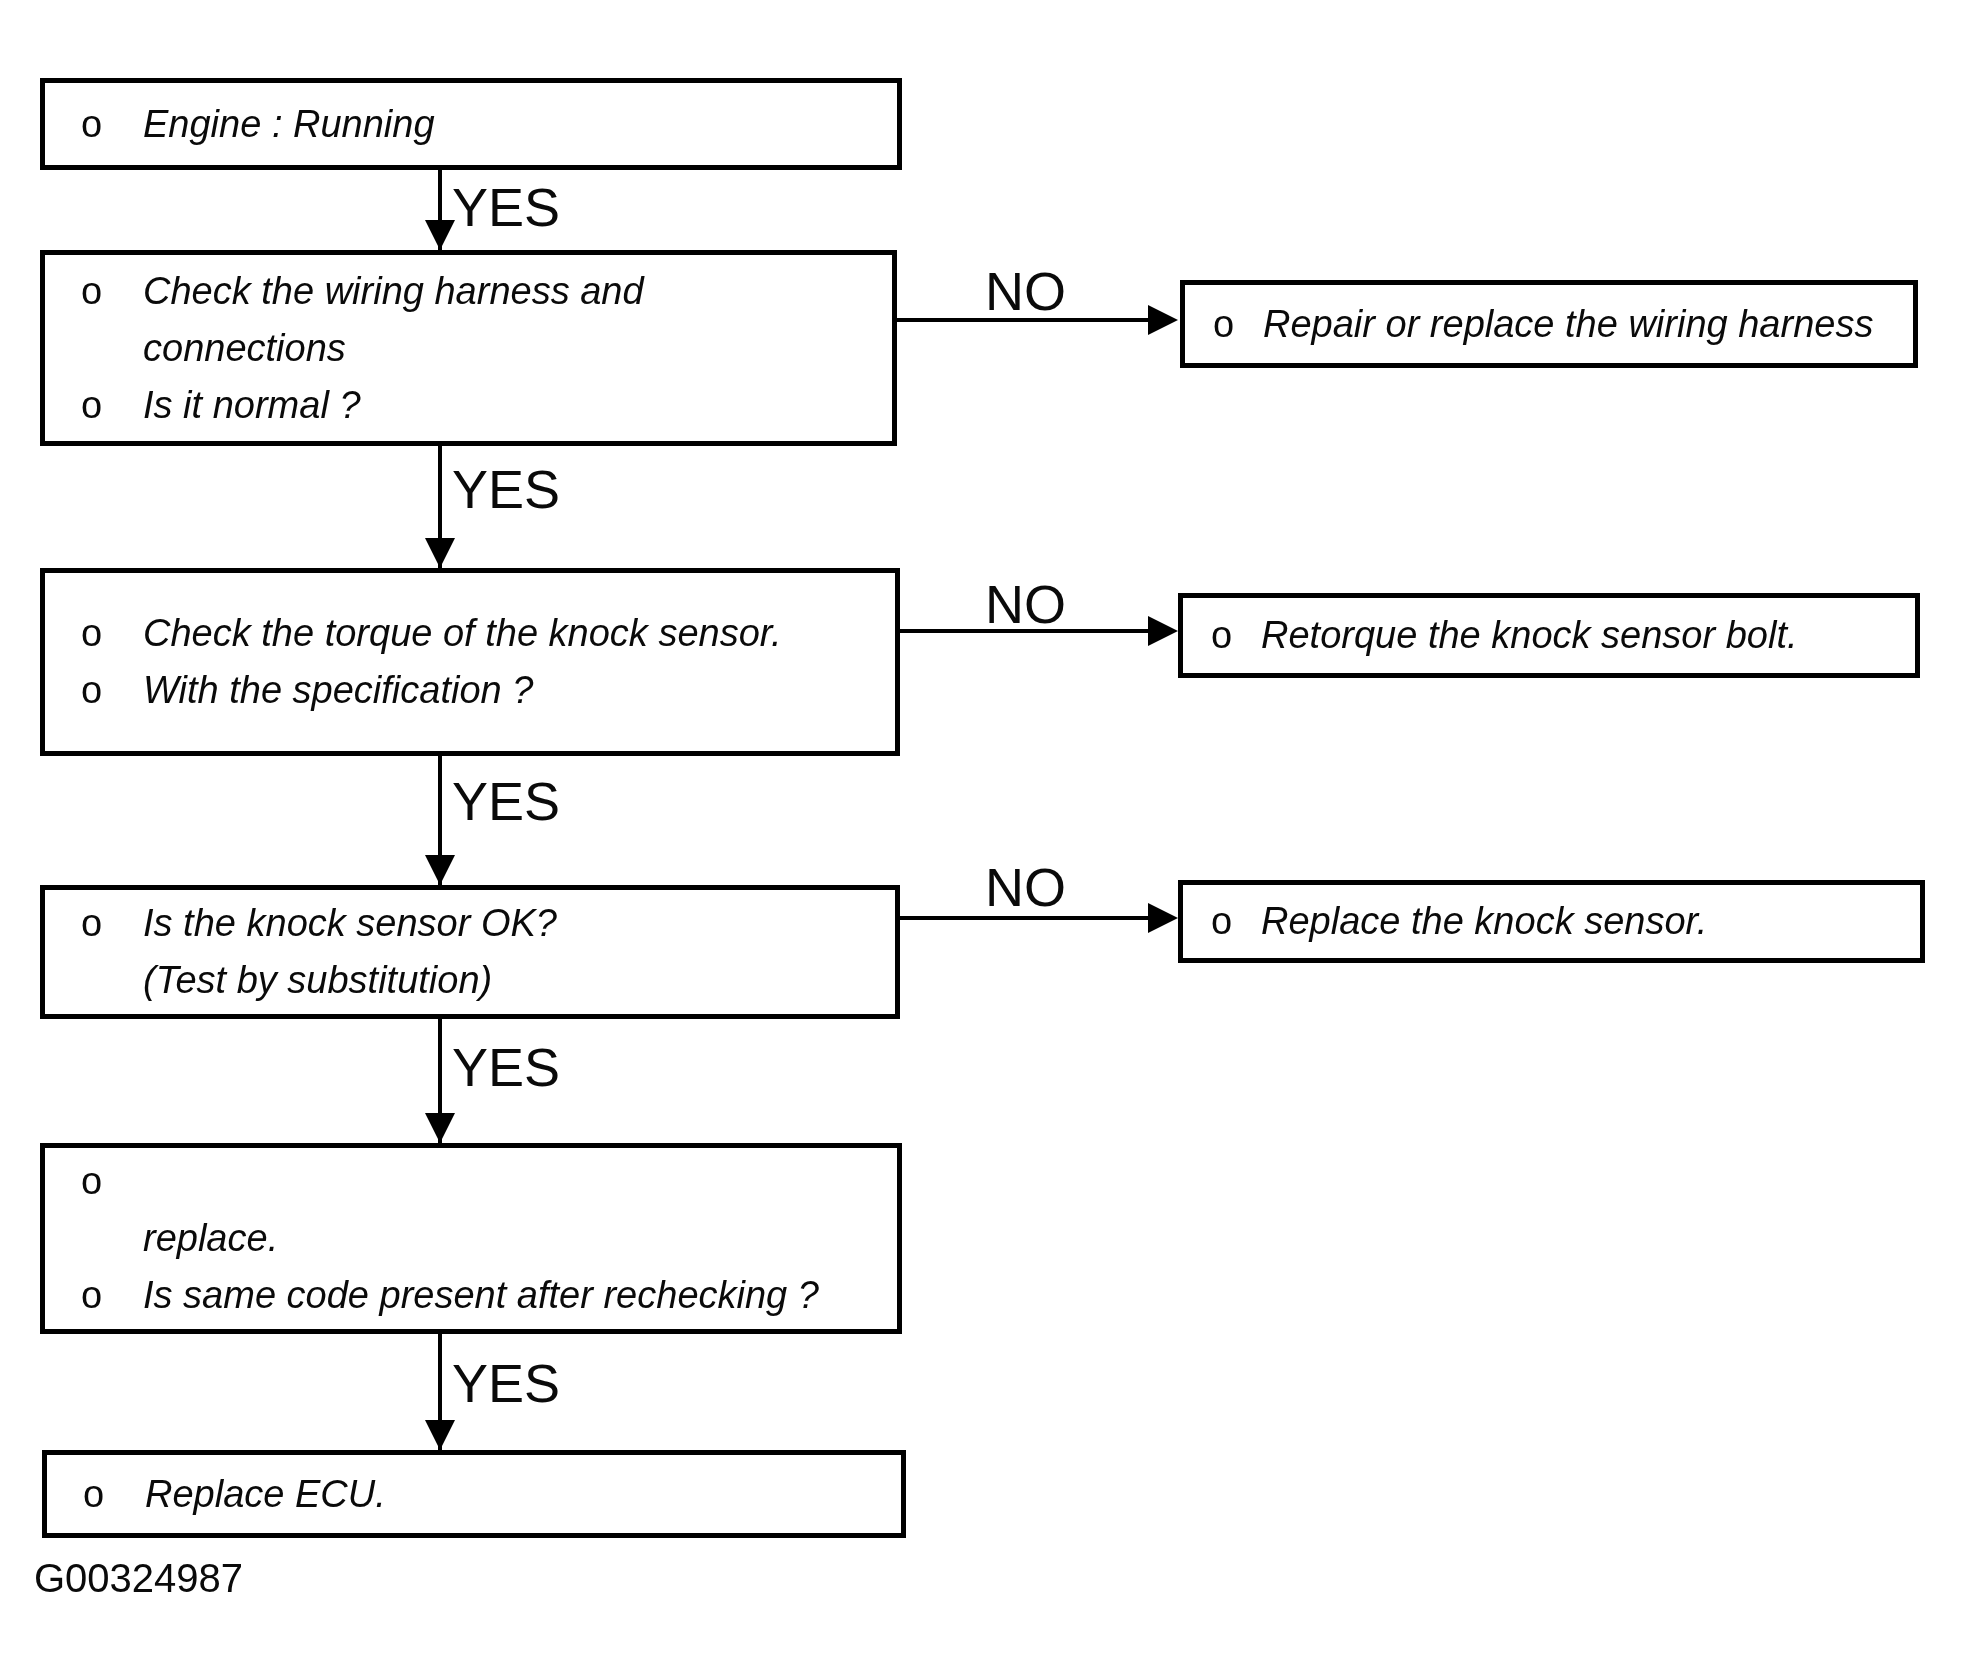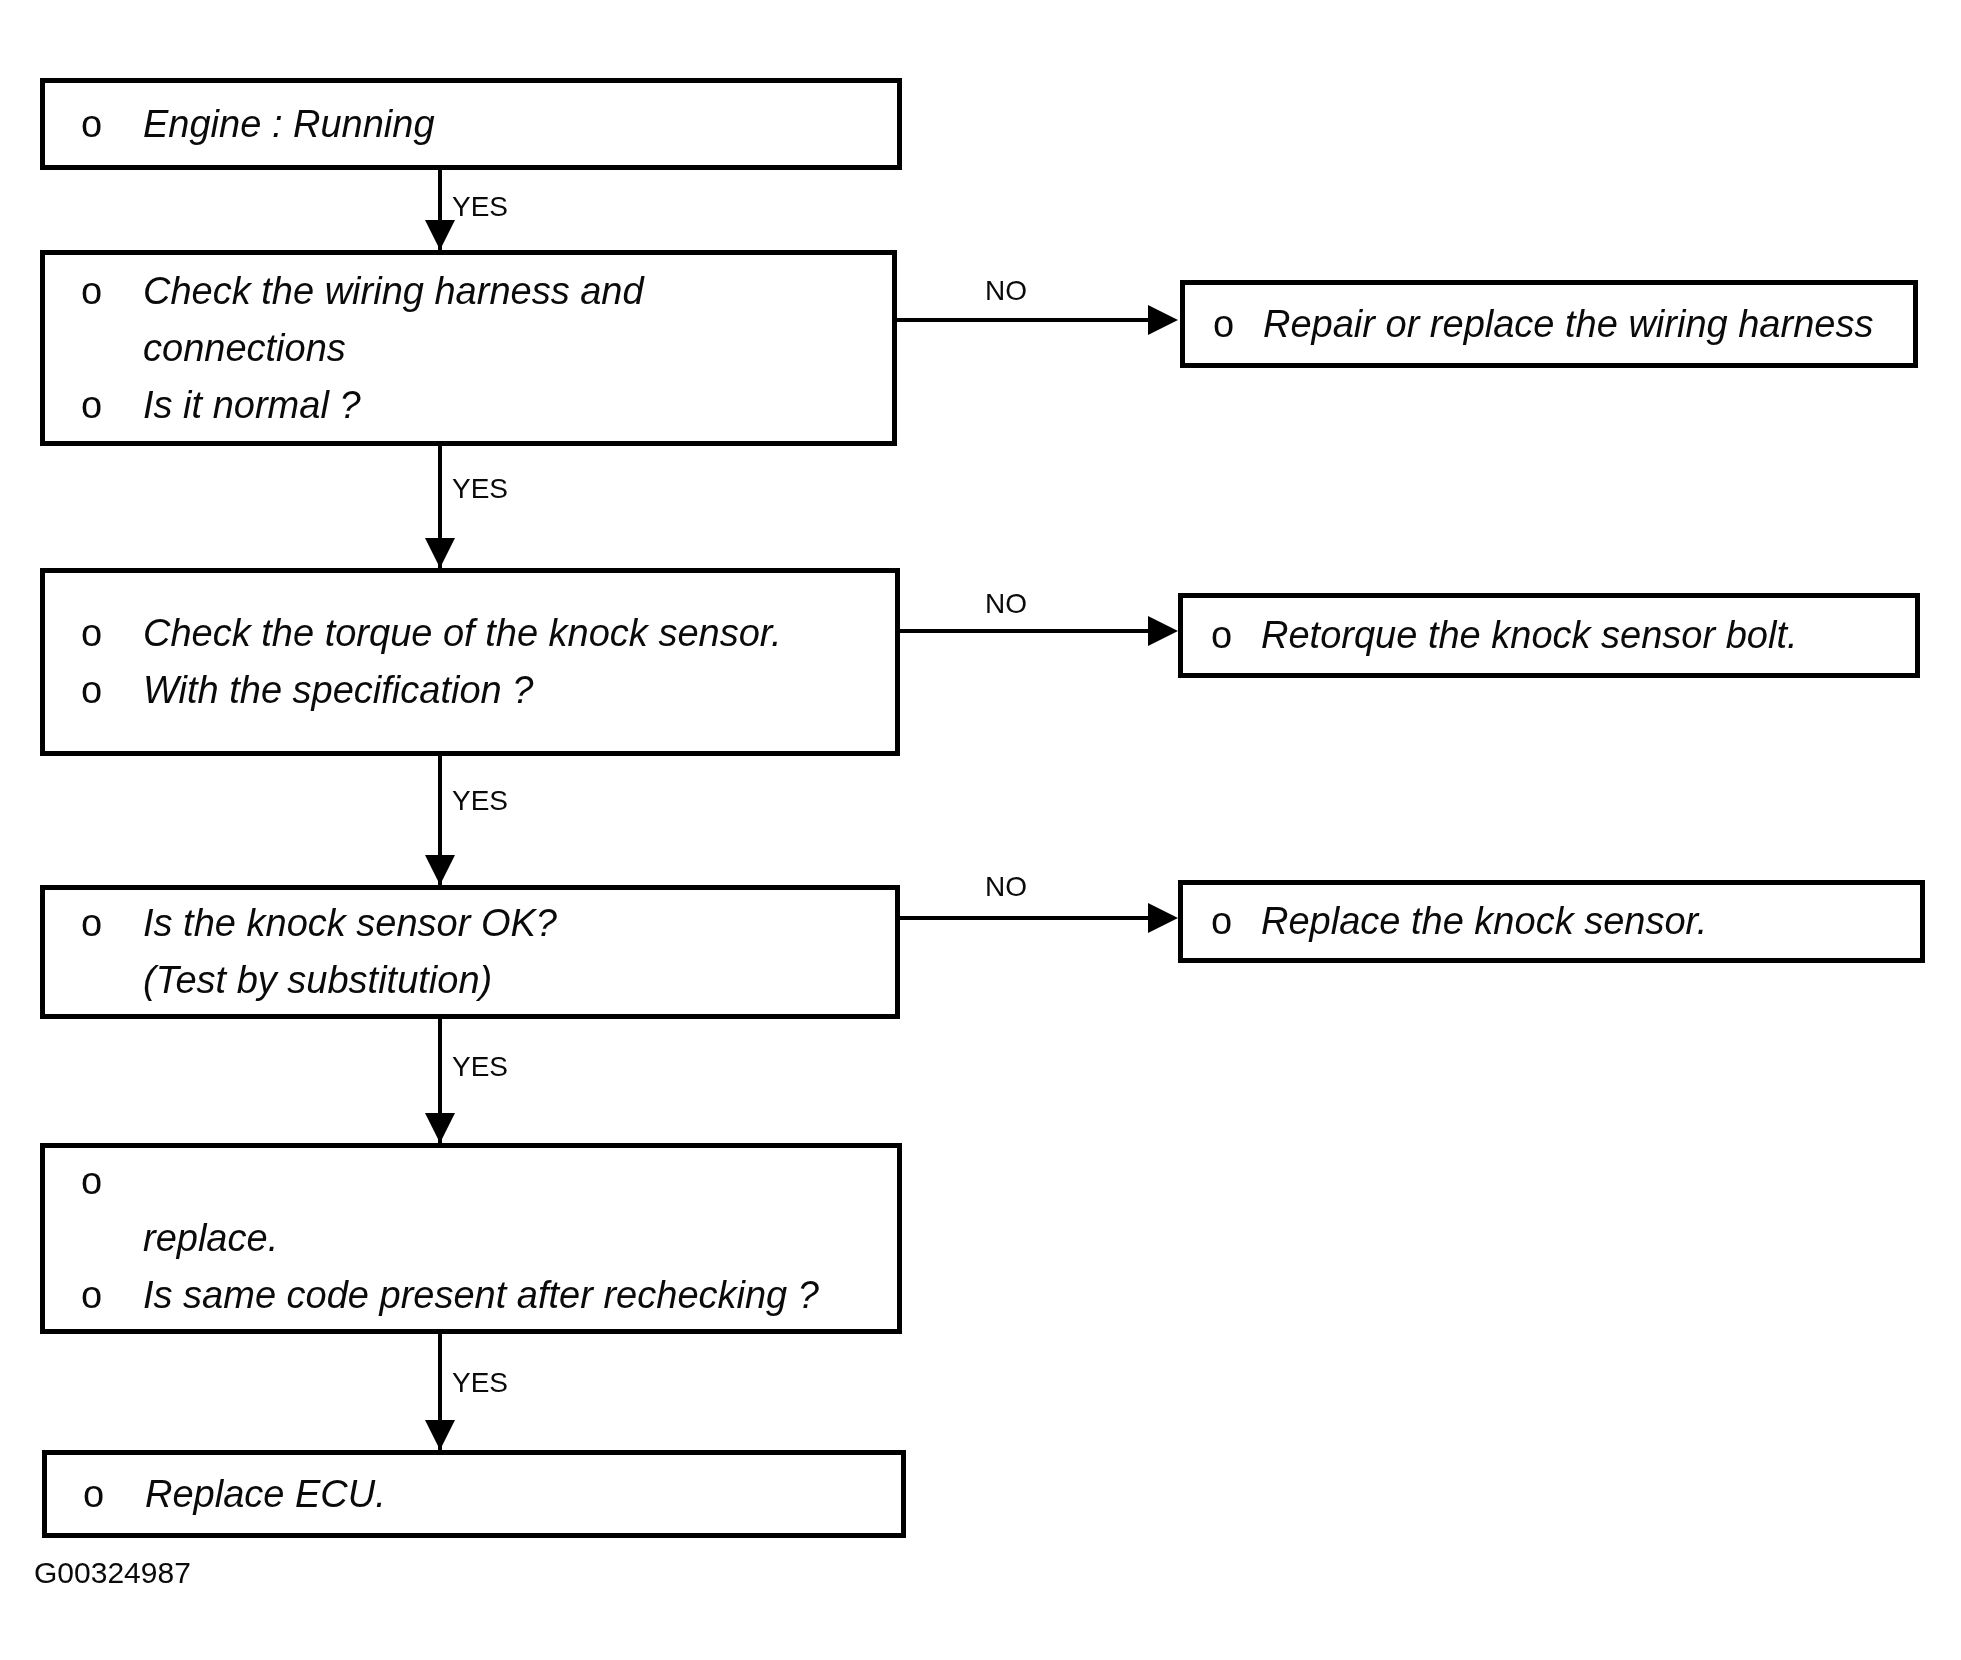--- a/index.html
+++ b/index.html
@@ -35,23 +35,23 @@
     border-left: 15px solid transparent;
     border-right: 15px solid transparent;
     border-top: 30px solid #000000;
   }
   .arrowhead-right {
     position: absolute; width: 0; height: 0;
     border-top: 15px solid transparent;
     border-bottom: 15px solid transparent;
     border-left: 30px solid #000000;
   }
-  .lbl { position: absolute; font-size: 28px; line-height: 42px; }
+  .lbl { position: absolute; font-size: 54px; line-height: 42px; }
   .no-lbl { width: 110px; }
-  .footer-code { position: absolute; left: 34px; top: 1556px; font-size: 30px; }
+  .footer-code { position: absolute; left: 34px; top: 1556px; font-size: 40px; }
 </style>
 </head>
 <body>
 
 <div class="canvas">
 
   <div class="box" style="left:40px; top:78px; width:862px; height:92px;">
     <div class="row">
       <span class="bullet">o</span>
       <span class="txt">Engine : Running</span>

